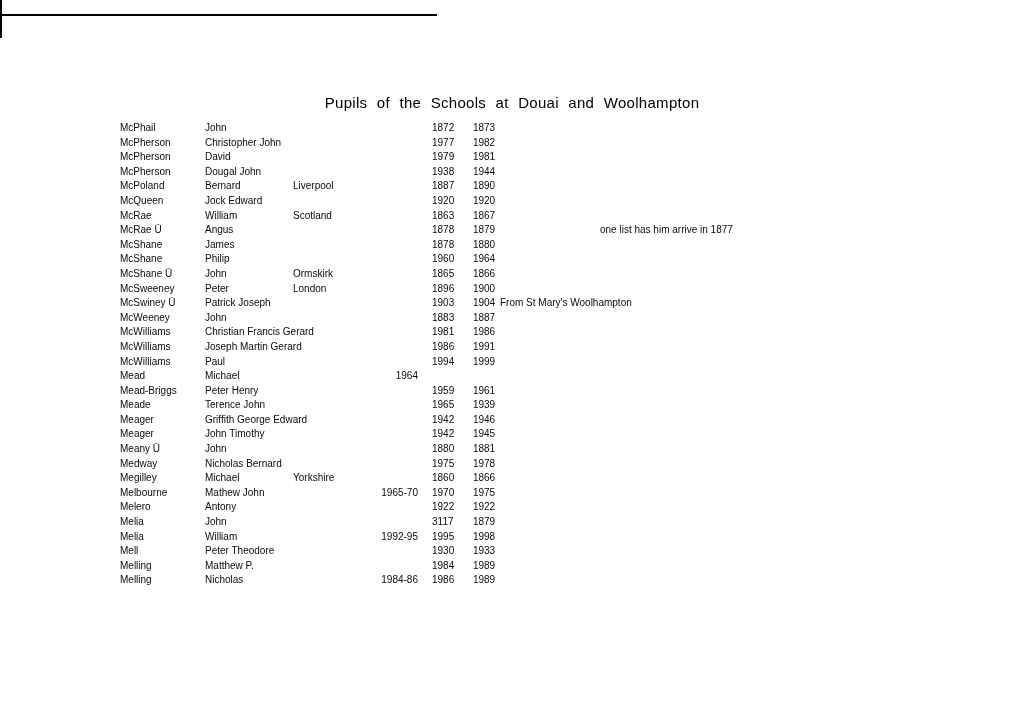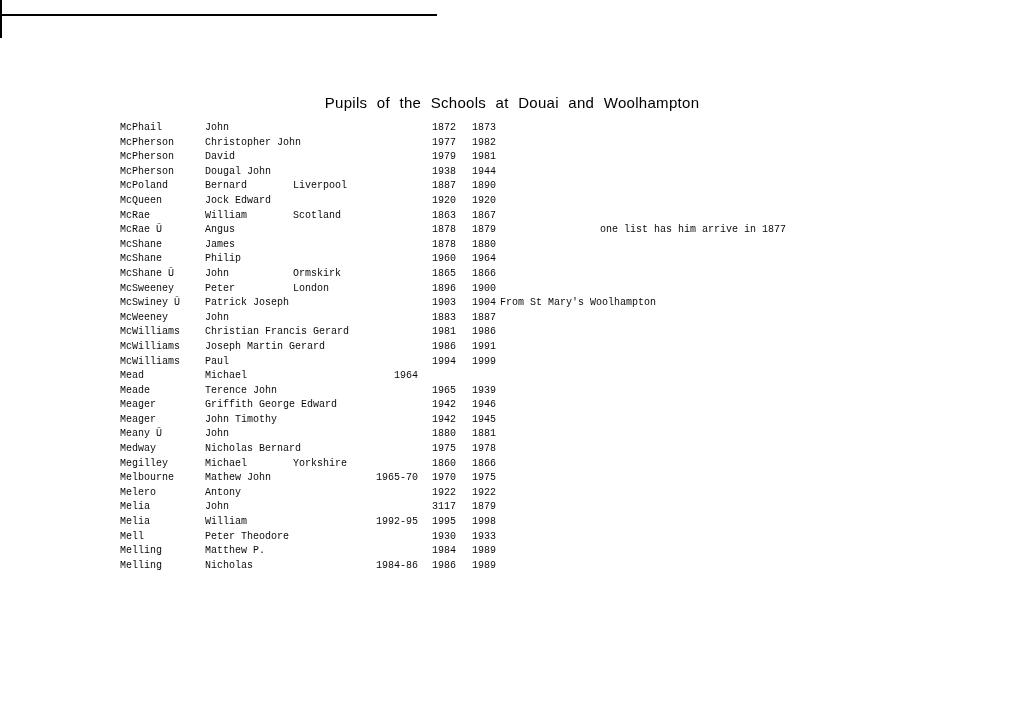--- a/index.html
+++ b/index.html
@@ -45,21 +45,20 @@
     left: 120px;
     top: 121px;
     font-size: 10px;
     color: #0a0a0a;
   }
   .row {
     display: flex;
     height: 14.6px;
     line-height: 14.6px;
     white-space: nowrap;
-    font-family: Liberation Mono, monospace;
   }
   .c { display: block; flex: 0 0 auto; }
   .c.surname  { width: 85px; }
   .c.forename { width: 88px; }
   .c.place    { width: 67px; }
   .c.range    { width: 58px; text-align: right; }
   .c.from     { width: 50px; padding-left: 14px; box-sizing: border-box; }
   .c.to       { width: 32px; text-align: center; }
   .c.note     { width: 100px; }
   .c.farnote  { width: 320px; }
@@ -247,20 +246,30 @@
     <span class="c surname">Mead</span>
     <span class="c forename">Michael</span>
     <span class="c place"></span>
     <span class="c range">1964</span>
     <span class="c from"></span>
     <span class="c to"></span>
     <span class="c note"></span>
     <span class="c farnote"></span>
   </div>
     <div class="row">
+    <span class="c surname">Mead-Briggs</span>
+    <span class="c forename">Peter Henry</span>
+    <span class="c place"></span>
+    <span class="c range"></span>
+    <span class="c from">1959</span>
+    <span class="c to">1961</span>
+    <span class="c note"></span>
+    <span class="c farnote"></span>
+  </div>
+    <div class="row">
     <span class="c surname">Meade</span>
     <span class="c forename">Terence John</span>
     <span class="c place"></span>
     <span class="c range"></span>
     <span class="c from">1965</span>
     <span class="c to">1939</span>
     <span class="c note"></span>
     <span class="c farnote"></span>
   </div>
     <div class="row">

